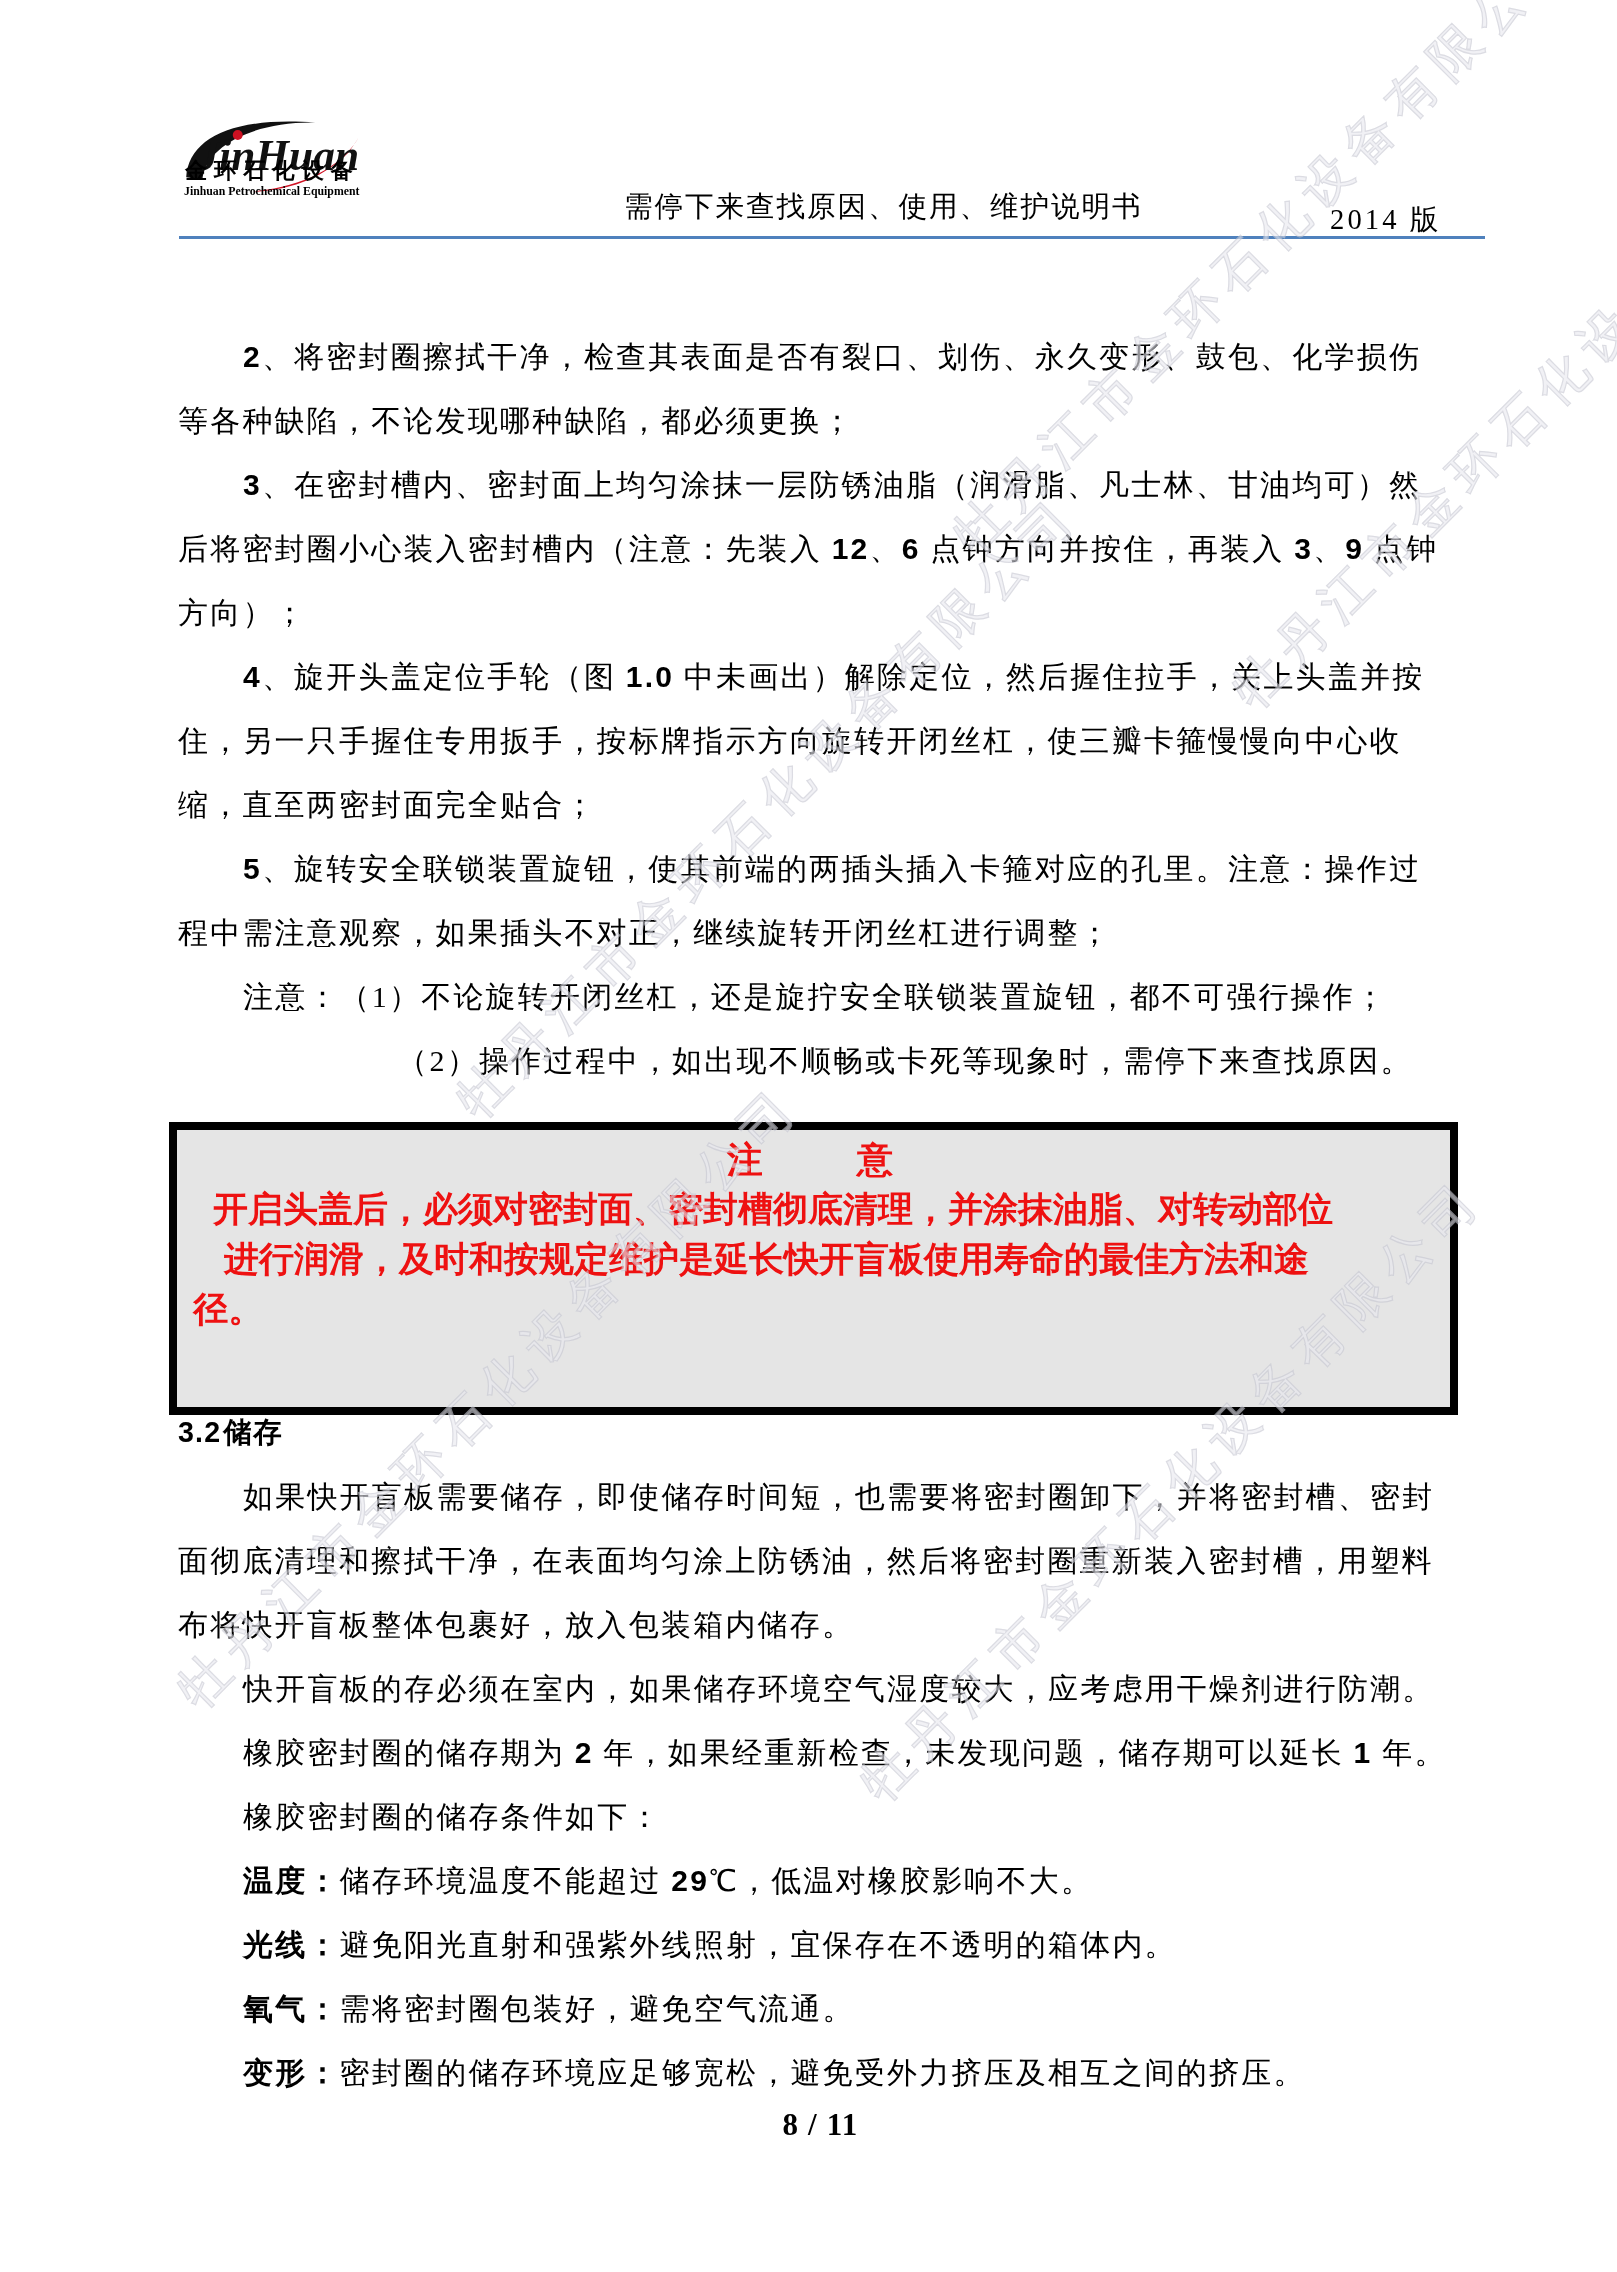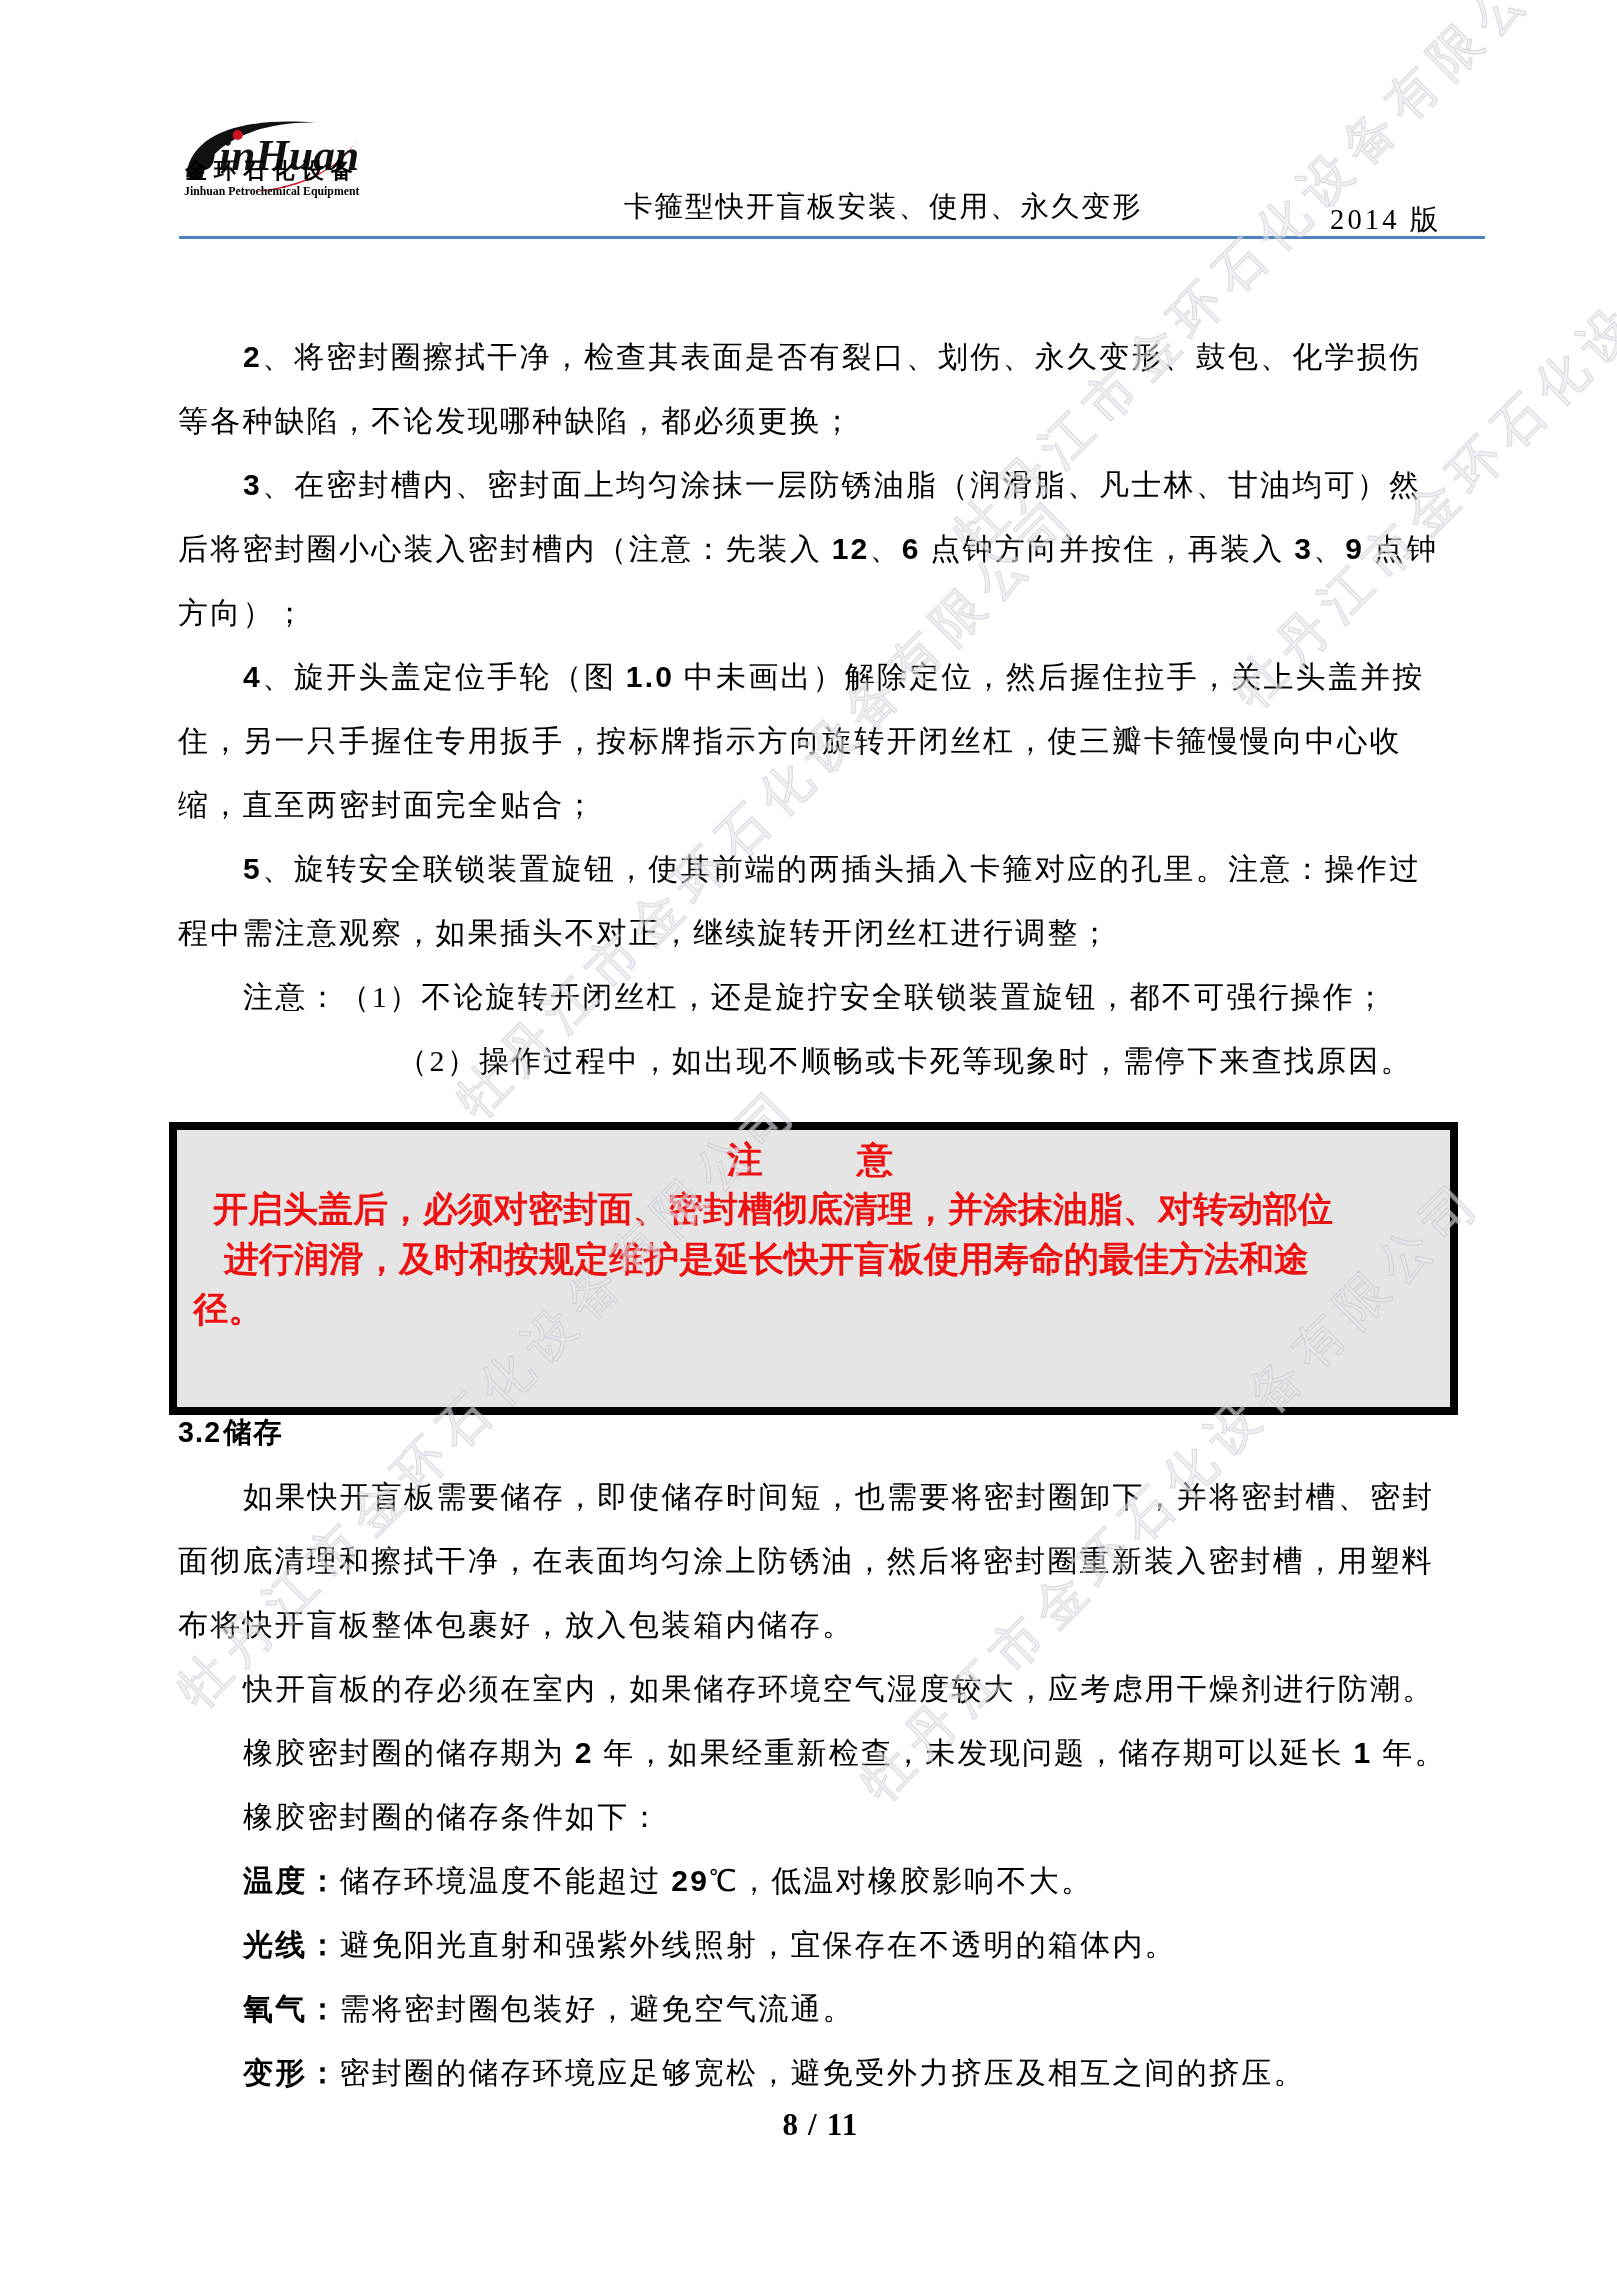--- a/index.html
+++ b/index.html
@@ -92,21 +92,21 @@
 
   <svg class="logo" width="180" height="84" viewBox="0 0 290 135">
     <path d="M10,100 C14,38 84,2 218,12 C122,10 42,48 36,104 Z" fill="#111"></path>
     <path d="M118,124 C186,120 234,98 272,60 L288,36 C258,86 196,114 126,122 Z" fill="#d01224"></path>
     <circle cx="93" cy="32" r="8" fill="#cc1122"></circle>
     <text x="28" y="88" font-family="Liberation Serif, serif" font-size="70" font-style="italic" font-weight="bold" fill="#111">JinHuan</text>
   </svg>
   <div class="logo-cn">金环石化设备</div>
   <div class="logo-en">Jinhuan Petrochemical Equipment</div>
 
-  <div class="doc-title">卡箍型快开盲板安装、使用、永久变形</div>
+  <div class="doc-title">需停下来查找原因、使用、维护说明书</div>
   <div class="doc-edition">2014 版</div>
   <div class="head-rule"></div>
 
   <div class="doc-lines">
     <div class="ln ind"><b>2</b><span>、将密封圈擦拭干净，检查其表面是否有裂口、划伤、永久变形、鼓包、化学损伤</span></div>
     <div class="ln"><span>等各种缺陷，不论发现哪种缺陷，都必须更换；</span></div>
     <div class="ln ind"><b>3</b><span>、在密封槽内、密封面上均匀涂抹一层防锈油脂（润滑脂、凡士林、甘油均可）然</span></div>
     <div class="ln"><span>后将密封圈小心装入密封槽内（注意：先装入 </span><b>12</b><span>、</span><b>6</b><span> 点钟方向并按住，再装入 </span><b>3</b><span>、</span><b>9</b><span> 点钟</span></div>
     <div class="ln"><span>方向）；</span></div>
     <div class="ln ind"><b>4</b><span>、旋开头盖定位手轮（图 </span><b>1.0</b><span> 中未画出）解除定位，然后握住拉手，关上头盖并按</span></div>

